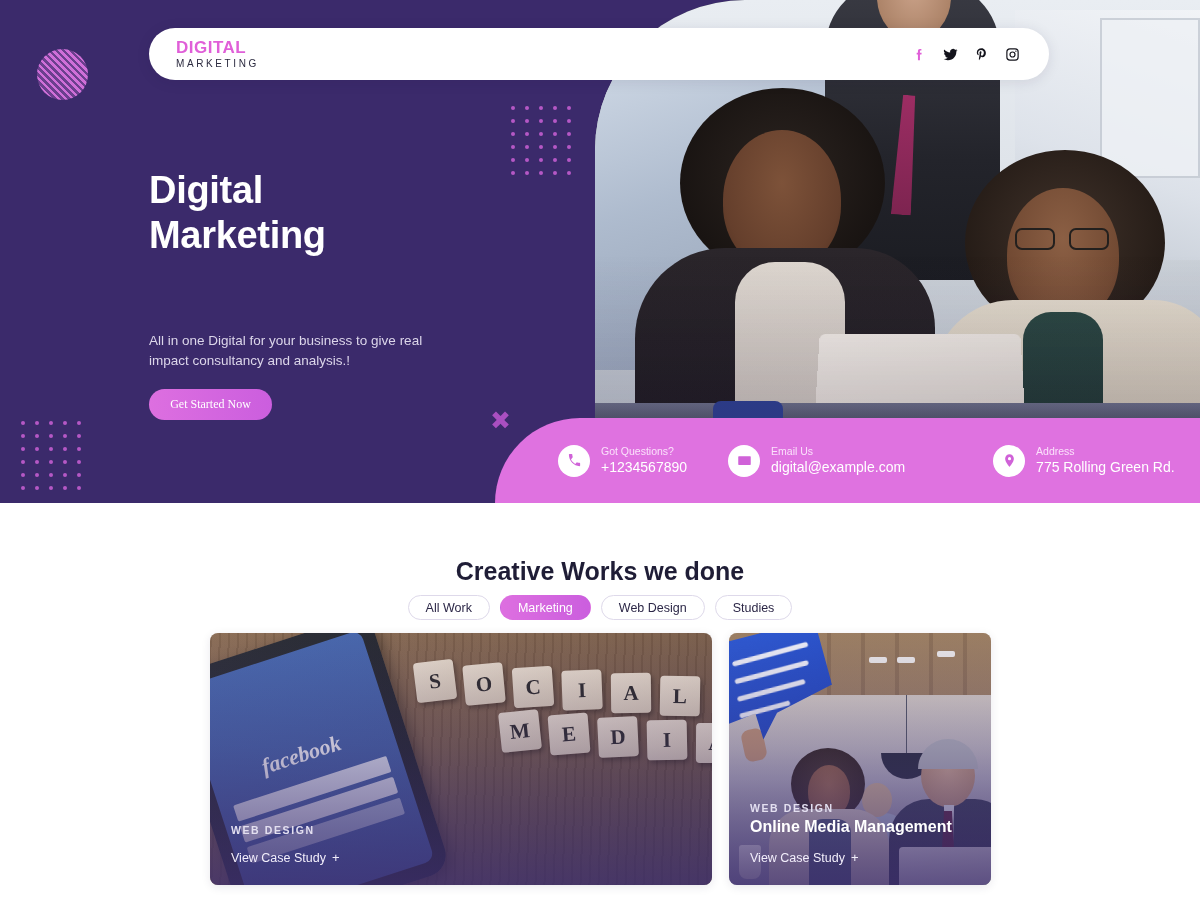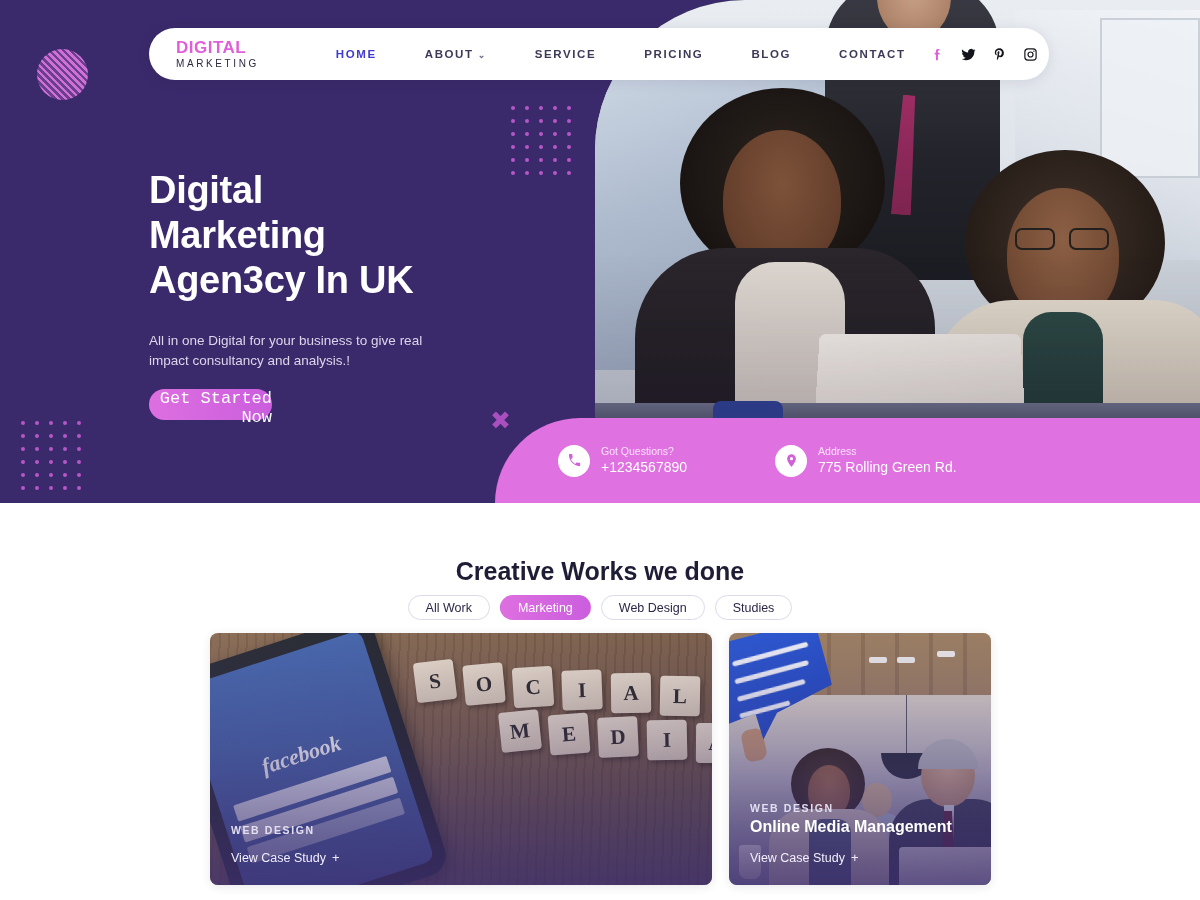--- a/index.html
+++ b/index.html
@@ -136,22 +136,22 @@
     color:#fff; font-size:38px; font-weight:700; line-height:45px;
     letter-spacing:-0.3px;
   }
   .h-sub {
     position:absolute; left:149px; top:331px; width:310px;
     color:#dcd6ea; font-size:13.5px; line-height:20px;
   }
   .h-btn {
     position:absolute; left:149px; top:389px; width:123px; height:31px;
     background: linear-gradient(90deg,#dd6fe0 0%, #cb5ede 100%);
-    border:none; border-radius:16px; color:#fff; font-size:17px;
-    font-family:Liberation Mono, monospace; cursor:pointer;text-align:right;
+    border:none; border-radius:16px; color:#fff; font-size:12px;
+    font-family:Liberation Serif, serif; cursor:pointer;
   }
 
   
   .circ-striped {
     position:absolute; left:37px; top:49px; width:51px; height:51px;
     border-radius:50%;
     background: repeating-linear-gradient(45deg,#cf6fd8 0 2.5px, #6b3f8e 2.5px 5px);
   }
   .dotgrid { position:absolute; display:grid; gap:0; }
   .dotgrid span { width:4px; height:4px; border-radius:50%; background:#b558c6; display:block; }
@@ -445,66 +445,68 @@
         <span></span>
         <span></span>
         <span></span>
       </div>
     <div class="xmark">✖</div>
 
     <div class="hero-inner">
       <div class="h-title">
         <div>Digital</div>
         <div>Marketing</div>
-        <div>Agen3cy In UK</div>
       </div>
       <div class="h-sub">All in one Digital for your business to give real impact consultancy and analysis.!</div>
       <button class="h-btn">Get Started Now</button>
     </div>
 
     <div class="contact-bar">
       <div class="c-item" style="margin-left:63px;">
         <div class="c-ico">
           <svg viewBox="0 0 24 24">
               <path d="M6.6 10.8c1.4 2.8 3.8 5.1 6.6 6.6l2.2-2.2c.3-.3.7-.4 1-.2 1.2.4 2.4.6 3.6.6.6 0 1 .4 1 1V20c0 .6-.4 1-1 1C11.3 21 3 12.7 3 2.5 3 2 3.4 1.5 4 1.5h3.5c.6 0 1 .4 1 1 0 1.3.2 2.5.6 3.6.1.4 0 .8-.2 1.1l-2.3 2.6z"></path>
             </svg>
         </div>
         <div class="c-txt">
           <div class="c-label">Got Questions?</div>
           <div class="c-val">+1234567890</div>
         </div>
       </div>
 
+      <div class="c-item" style="margin-left:41px;">
+        <div class="c-ico">
+          <svg viewBox="0 0 24 24">
+              <path d="M3 5h18c.6 0 1 .4 1 1v12c0 .6-.4 1-1 1H3c-.6 0-1-.4-1-1V6c0-.6.4-1 1-1zm9 8L4.5 7.5h15L12 13z"></path>
+            </svg>
+        </div>
+        <div class="c-txt">
+          <div class="c-label">Email Us</div>
+          <div class="c-val">digital@example.com</div>
+        </div>
+      </div>
 
       <div class="c-item" style="margin-left:88px;">
         <div class="c-ico">
           <svg viewBox="0 0 24 24">
               <path d="M12 2C8.1 2 5 5.1 5 9c0 5.2 7 13 7 13s7-7.8 7-13c0-3.9-3.1-7-7-7zm0 9.5A2.5 2.5 0 1 1 12 6.5a2.5 2.5 0 0 1 0 5z"></path>
             </svg>
         </div>
         <div class="c-txt">
           <div class="c-label">Address</div>
           <div class="c-val">775 Rolling Green Rd.</div>
         </div>
       </div>
     </div>
 
     <div class="navbar">
       <div class="logo">
         <div class="logo-1">DIGITAL</div>
         <div class="logo-2">MARKETING</div>
       </div>
-      <div class="nav-links" id="nav-links">
-          <div class="nav-link active"><span>HOME</span></div>
-          <div class="nav-link"><span>ABOUT</span><span class="caret">⌄</span></div>
-          <div class="nav-link"><span>SERVICE</span></div>
-          <div class="nav-link"><span>PRICING</span></div>
-          <div class="nav-link"><span>BLOG</span></div>
-          <div class="nav-link"><span>CONTACT</span></div>
-        </div>
       <div class="socials">
         <span class="soc">
           <svg viewBox="0 0 24 24" fill="#e05fd8">
               <path d="M15 3h-2.5C10.6 3 9.5 4.4 9.5 6.4V9H7.5v3h2V21h3.2v-9h2.4l.4-3h-2.8V6.9c0-.7.2-1.2 1.2-1.2H15V3z"></path>
             </svg>
         </span>
         <span class="soc">
           <svg viewBox="0 0 24 24" fill="#14141c">
               <path d="M23 5.2c-.8.4-1.7.6-2.6.8 1-.6 1.7-1.5 2-2.6-.9.5-1.9.9-3 1.1a4.6 4.6 0 0 0-7.9 4.2C7.7 8.5 4.4 6.7 2.2 3.9a4.6 4.6 0 0 0 1.4 6.2c-.7 0-1.4-.2-2-.6 0 2.2 1.6 4.1 3.7 4.5-.6.2-1.3.2-2 .1a4.6 4.6 0 0 0 4.3 3.2A9.3 9.3 0 0 1 1 19.3 13 13 0 0 0 8.1 21c8.5 0 13.2-7.1 13.2-13.2v-.6c.9-.7 1.7-1.5 2.2-2.4z"></path>
             </svg>

